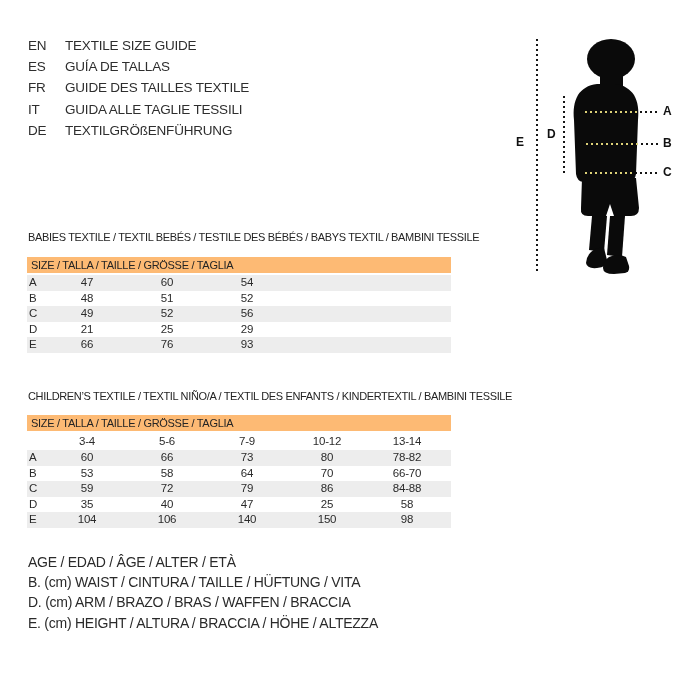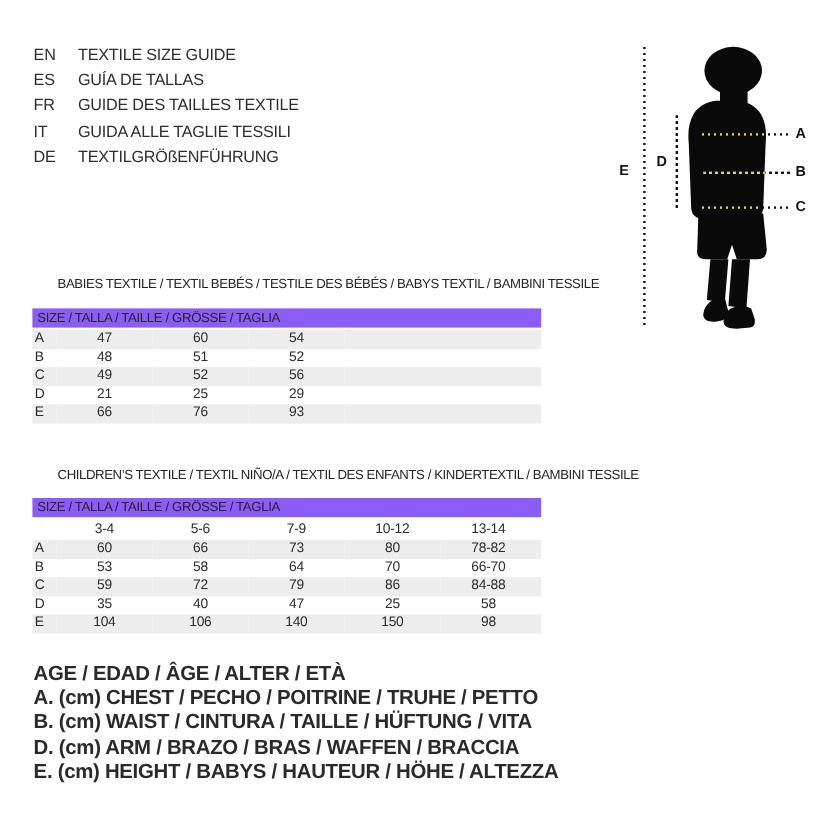--- a/index.html
+++ b/index.html
@@ -6,35 +6,35 @@
   html,body { width:700px; height:700px; background:#ffffff; }
   body { font-family:"Liberation Sans", sans-serif; color:#2b2b2b; position:relative; overflow:hidden; }
   .canvas { position:absolute; left:0; top:0; width:564px; height:700px; background:#fff; }
 
   
   .langs { position:absolute; left:28px; top:35px; }
   .lang-row { display:flex; font-size:13.5px; line-height:21.2px; letter-spacing:-0.2px; color:#2e2e2e; }
   .lang-code { width:37px; flex:0 0 37px; }
 
   
-  .sec-title { position:absolute; font-size:11px; letter-spacing:-0.35px; color:#242424; white-space:nowrap;margin-left:20px; }
+  .sec-title { position:absolute; font-size:11px; letter-spacing:-0.35px; color:#242424; white-space:nowrap; }
 
   
   .tblwrap { position:absolute; width:424px; }
-  .size-bar { height:16px; background:#8b5cf6; font-size:11px; line-height:16px; padding-left:4px; letter-spacing:-0.3px; color:#242424; }
+  .size-bar { height:16px; background:#fdba74; font-size:11px; line-height:16px; padding-left:4px; letter-spacing:-0.3px; color:#242424; }
   table { border-collapse:collapse; table-layout:fixed; width:424px; margin-top:2px; }
   td { font-size:11.5px; letter-spacing:-0.2px; text-align:center; height:15.5px; line-height:15.5px; color:#2b2b2b; }
   tr.hdr td { height:17px; line-height:17px; }
   col.c-lbl { width:20px; }
   col.c-d { width:80px; }
   td.lbl { text-align:left; padding-left:2px; }
   tr.stripe { background:#ededed; }
 
   
-  .legend { position:absolute; left:28px; top:552px; font-size:17px; line-height:20.2px; letter-spacing:-0.25px; color:#2a2a2a;font-weight:bold; }
+  .legend { position:absolute; left:28px; top:552px; font-size:14px; line-height:20.2px; letter-spacing:-0.25px; color:#2a2a2a; }
 
   
   .fig-svg { position:absolute; left:545px; top:38px; width:120px; height:240px; z-index:1; }
   .dot-h { position:absolute; height:2px; z-index:0;
            background-image:repeating-linear-gradient(to right, #141414 0 2px, transparent 2px 5px); }
   .dot-h.yellow { z-index:2; background-image:repeating-linear-gradient(to right, #dcd077 0 2px, transparent 2px 5px); }
   .dot-v { position:absolute; width:2px; z-index:0;
            background-image:repeating-linear-gradient(to bottom, #141414 0 2px, transparent 2px 5px); }
   .mlabel { position:absolute; font-size:12px; font-weight:bold; color:#111; z-index:2; }
 </style>
@@ -215,19 +215,18 @@
         <td>150</td>
         <td>98</td>
         <td></td>
       </tr>
     </tbody>
       </table>
   </div>
 
   <div class="legend">
     <div>AGE / EDAD / ÂGE / ALTER / ETÀ</div>
-    <div>A. (cm) CHEST / PECHO / POITRINE / TRUHE / PETTO</div>
     <div>B. (cm) WAIST / CINTURA / TAILLE / HÜFTUNG / VITA</div>
     <div>D. (cm) ARM / BRAZO / BRAS / WAFFEN / BRACCIA</div>
-    <div>E. (cm) HEIGHT / BABYS / HAUTEUR / HÖHE / ALTEZZA</div>
+    <div>E. (cm) HEIGHT / ALTURA / BRACCIA / HÖHE / ALTEZZA</div>
   </div>
 
 </div>
 
 </body></html>

